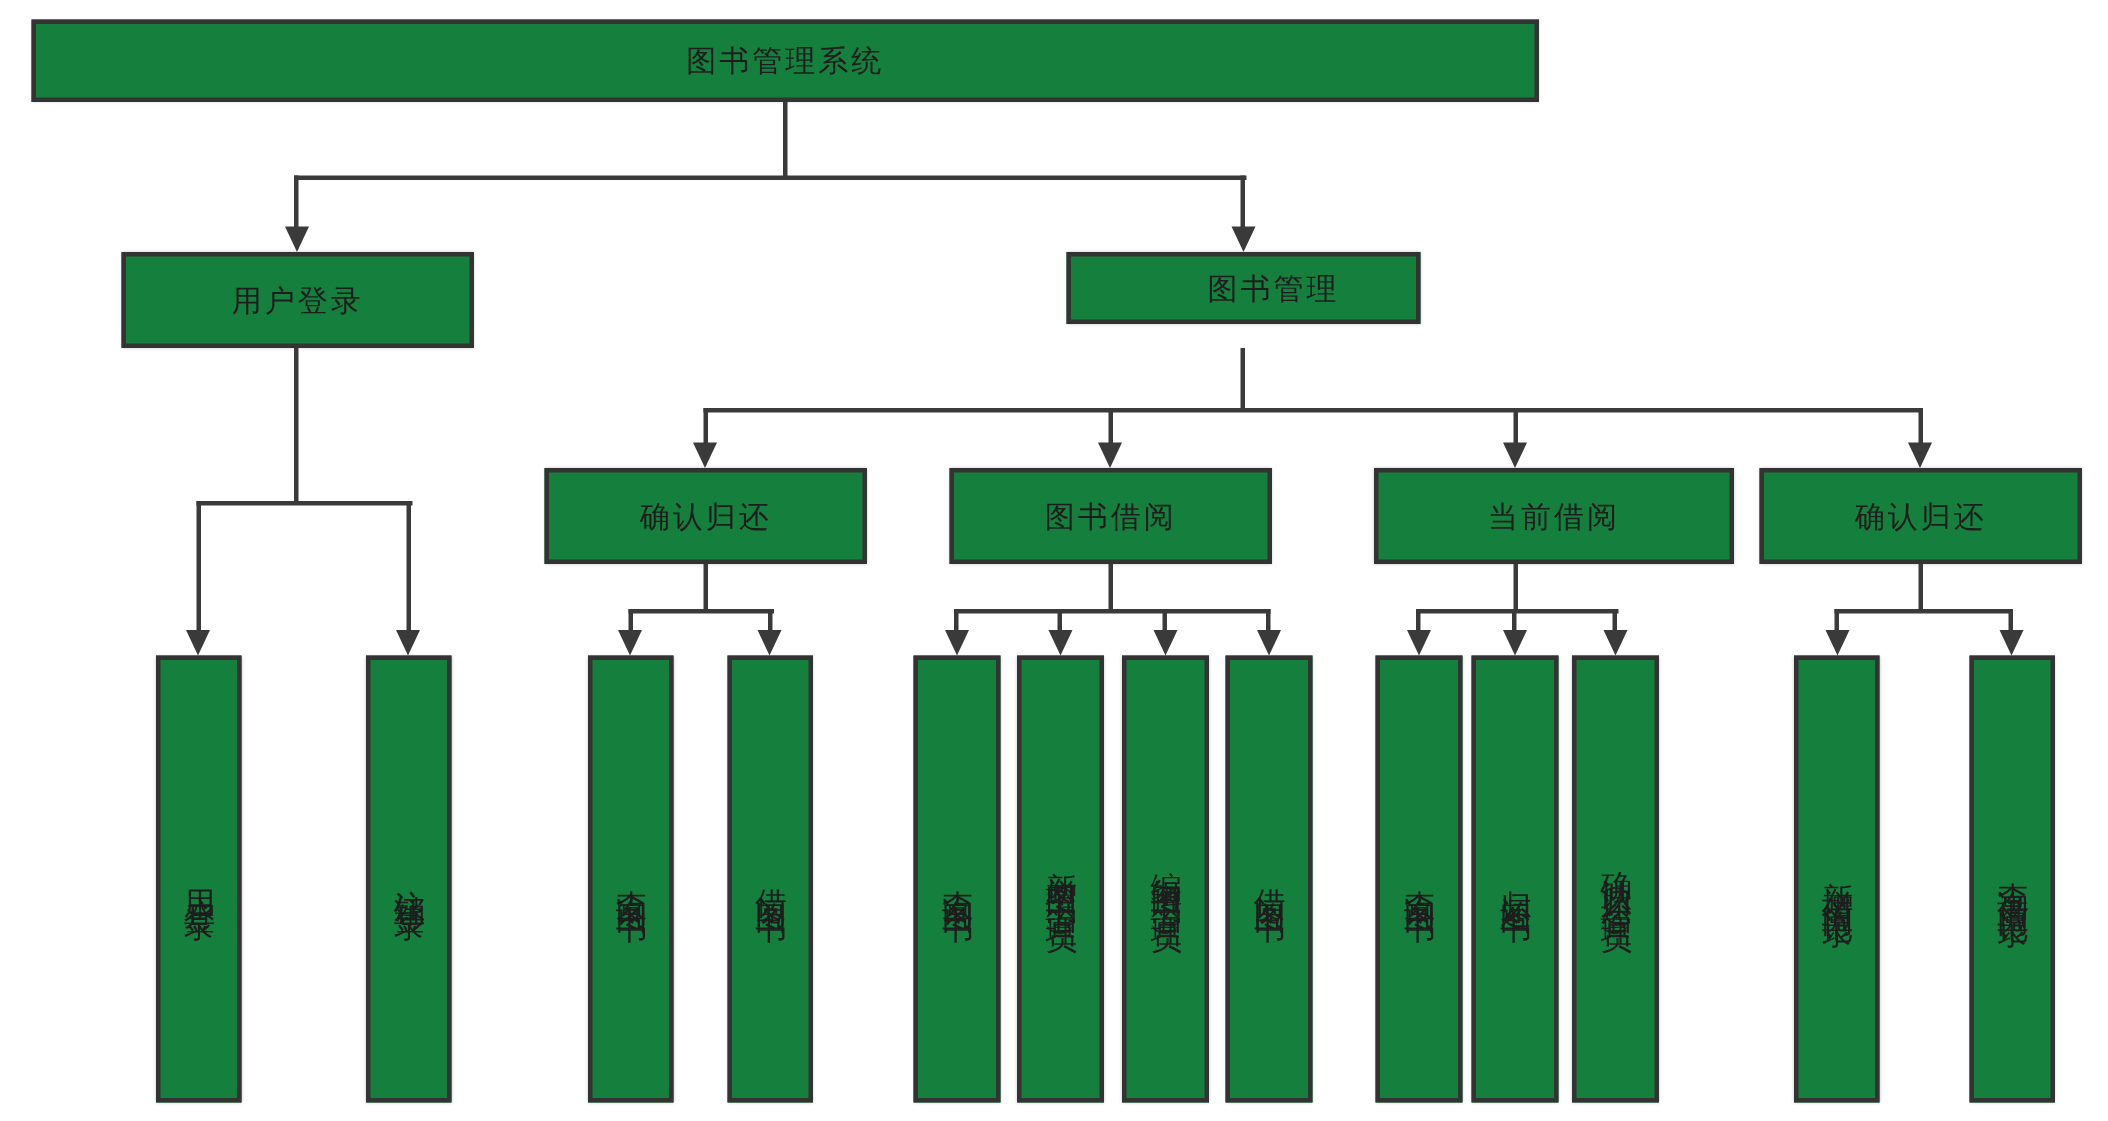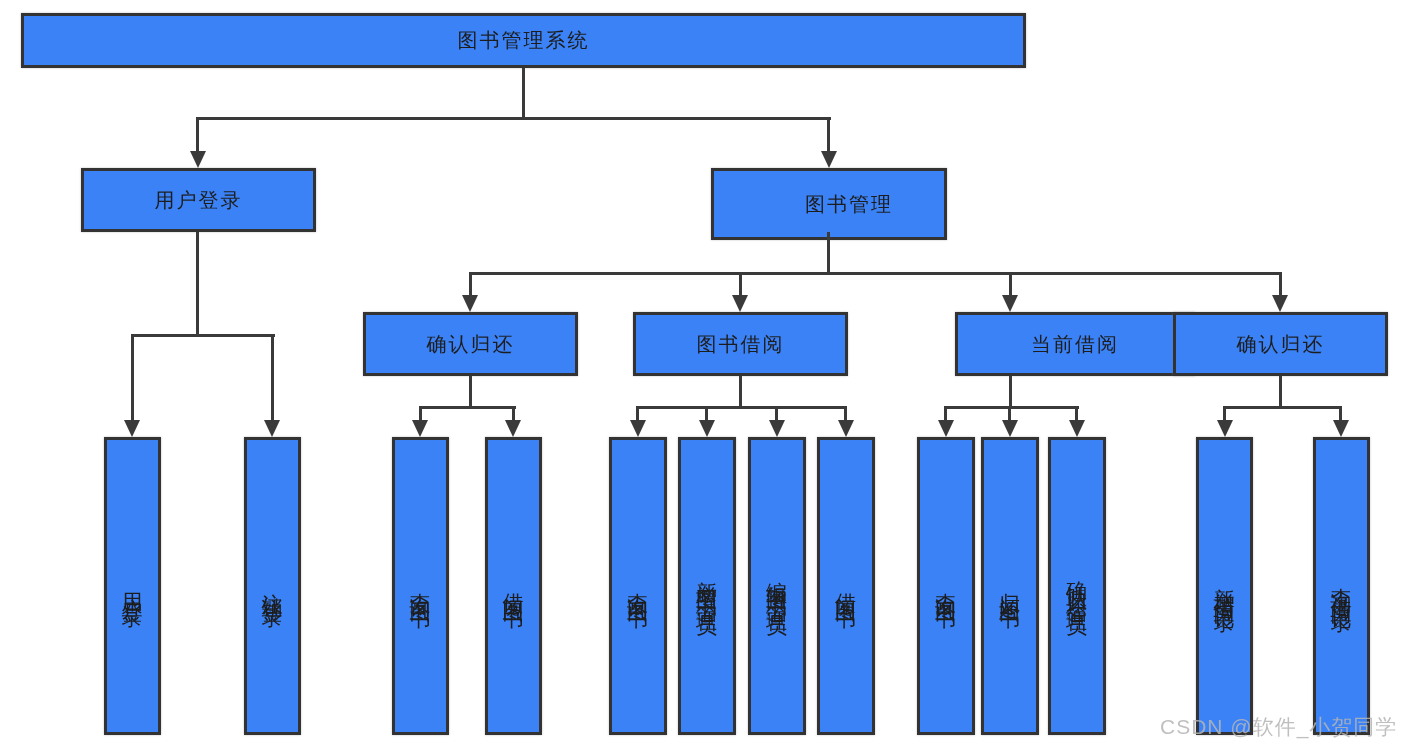--- a/index.html
+++ b/index.html
@@ -1,21 +1,21 @@
 <!DOCTYPE html>
 <html><head>
 <meta charset="utf-8">
 <style>
   html,body { margin:0; padding:0; background:#ffffff; }
   #canvas {
     position:relative; width:1405px; height:747px; background:#ffffff;
     font-family:"Liberation Sans","DejaVu Sans",sans-serif; overflow:hidden;
   }
   .box {
-    position:absolute; box-sizing:border-box; background:#3b82f6;
+    position:absolute; box-sizing:border-box; background:#15803d;
     border:3px solid #333333; color:#1d1d1d;
     display:flex; align-items:center; justify-content:center;
     font-size:20px; letter-spacing:2px; text-align:center;
     box-shadow:0 0 2px rgba(120,120,120,0.45);
   }
   .vbox {
     writing-mode:vertical-rl; text-orientation:mixed;
     font-size:21px; letter-spacing:5px; line-height:1.0;
   }
   .hline, .vline { position:absolute; background:#3a3a3a; }
@@ -37,21 +37,21 @@
   <div class="box" style="left:21px;top:13px;width:1005px;height:55px;">图书管理系统</div>
 
   <div class="vline" style="left:522px;top:68px;width:3px;height:50px;"></div>
   <div class="hline" style="left:196px;top:117px;width:635px;height:3px;"></div>
   <div class="vline" style="left:196px;top:117px;width:3px;height:36px;"></div>
   <div class="arrowhead" style="left:190px;top:151px;"></div>
   <div class="vline" style="left:827px;top:117px;width:3px;height:36px;"></div>
   <div class="arrowhead" style="left:821px;top:151px;"></div>
 
   <div class="box" style="left:81px;top:168px;width:235px;height:64px;">用户登录</div>
-  <div class="box" style="left:711px;top:168px;width:236px;height:72px;padding-left:40px;">图书管理</div>
+  <div class="box" style="left:711px;top:168px;width:236px;height:48px;padding-left:40px;">图书管理</div>
 
   <div class="vline" style="left:196px;top:232px;width:3px;height:104px;"></div>
   <div class="hline" style="left:131px;top:334px;width:144px;height:3px;"></div>
   <div class="vline" style="left:131px;top:334px;width:3px;height:86px;"></div>
   <div class="arrowhead" style="left:124px;top:420px;"></div>
   <div class="vline" style="left:271px;top:334px;width:3px;height:86px;"></div>
   <div class="arrowhead" style="left:264px;top:420px;"></div>
 
   <div class="box vbox" style="left:104px;top:437px;width:57px;height:298px;">用户登录</div>
   <div class="box vbox" style="left:244px;top:437px;width:57px;height:298px;">注销登录</div>
@@ -62,21 +62,21 @@
   <div class="arrowhead" style="left:462px;top:295px;"></div>
   <div class="vline" style="left:739px;top:272px;width:3px;height:24px;"></div>
   <div class="arrowhead" style="left:732px;top:295px;"></div>
   <div class="vline" style="left:1009px;top:272px;width:3px;height:24px;"></div>
   <div class="arrowhead" style="left:1002px;top:295px;"></div>
   <div class="vline" style="left:1279px;top:272px;width:3px;height:24px;"></div>
   <div class="arrowhead" style="left:1272px;top:295px;"></div>
 
   <div class="box" style="left:363px;top:312px;width:215px;height:64px;">确认归还</div>
   <div class="box" style="left:633px;top:312px;width:215px;height:64px;">图书借阅</div>
-  <div class="box" style="left:955px;top:312px;width:240px;height:64px;">当前借阅</div>
+  <div class="box" style="left:916px;top:312px;width:240px;height:64px;">当前借阅</div>
   <div class="box" style="left:1173px;top:312px;width:215px;height:64px;">确认归还</div>
 
   <div class="vline" style="left:469px;top:376px;width:3px;height:32px;"></div>
   <div class="hline" style="left:419px;top:406px;width:97px;height:3px;"></div>
   <div class="vline" style="left:419px;top:406px;width:3px;height:15px;"></div>
   <div class="arrowhead" style="left:412px;top:420px;"></div>
   <div class="vline" style="left:512px;top:406px;width:3px;height:15px;"></div>
   <div class="arrowhead" style="left:505px;top:420px;"></div>
   <div class="box vbox" style="left:392px;top:437px;width:57px;height:298px;">查询图书</div>
   <div class="box vbox" style="left:485px;top:437px;width:57px;height:298px;">借阅图书</div>
@@ -110,15 +110,14 @@
 
   <div class="vline" style="left:1279px;top:376px;width:3px;height:32px;"></div>
   <div class="hline" style="left:1223px;top:406px;width:119px;height:3px;"></div>
   <div class="vline" style="left:1223px;top:406px;width:3px;height:15px;"></div>
   <div class="arrowhead" style="left:1217px;top:420px;"></div>
   <div class="vline" style="left:1339px;top:406px;width:3px;height:15px;"></div>
   <div class="arrowhead" style="left:1333px;top:420px;"></div>
   <div class="box vbox" style="left:1196px;top:437px;width:57px;height:298px;">新增借阅记录</div>
   <div class="box vbox" style="left:1313px;top:437px;width:57px;height:298px;">查询借阅记录</div>
 
-  <div class="watermark" style="left:1160px;top:713px;">CSDN @软件_小贺同学</div>
 
 </div>
 
 </body></html>

